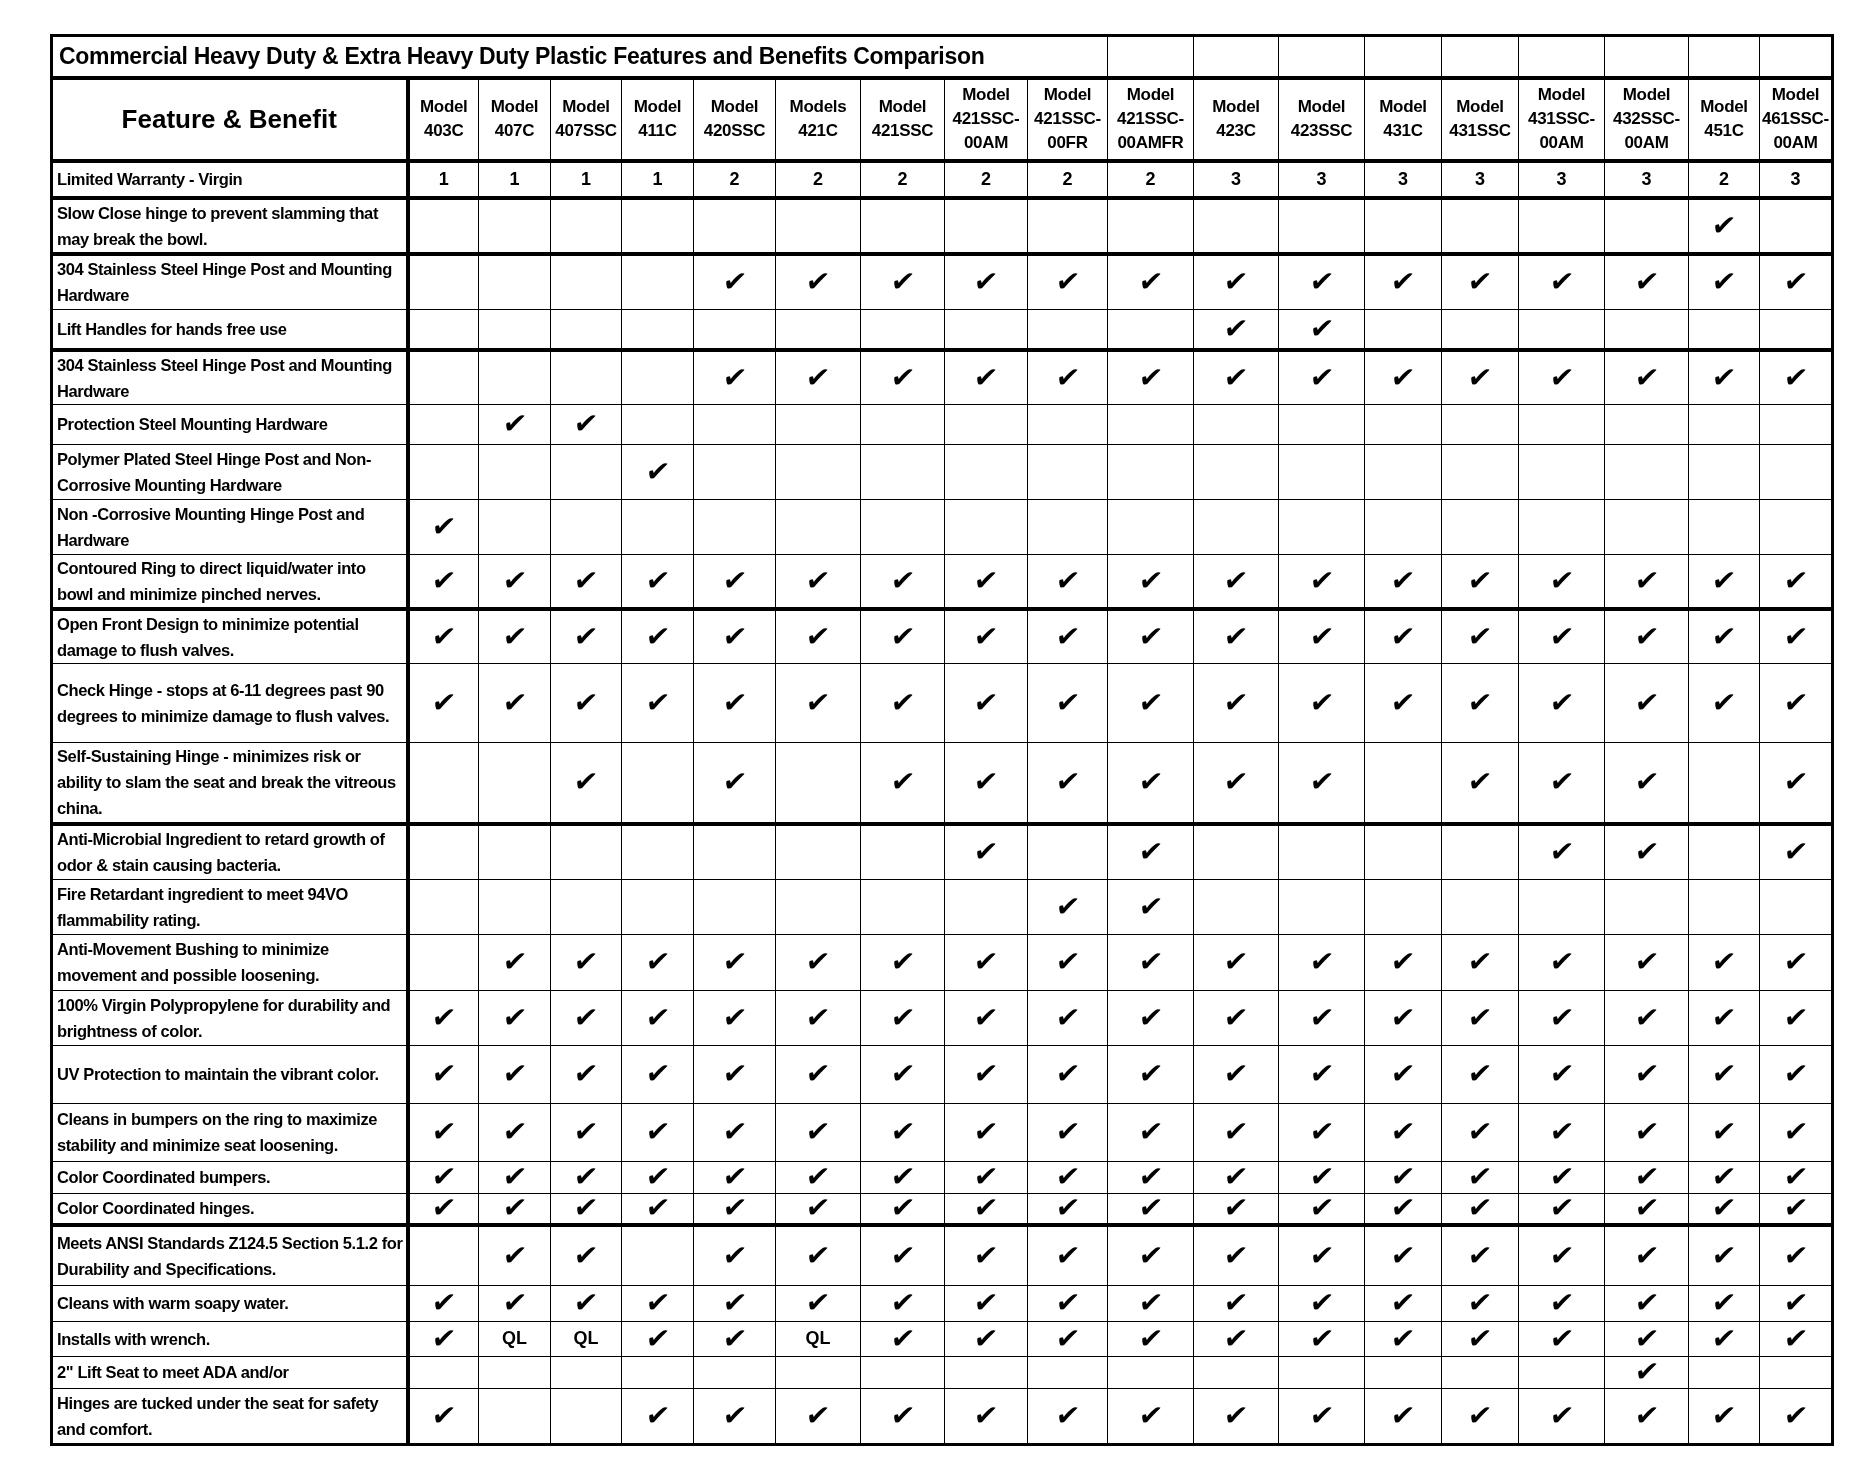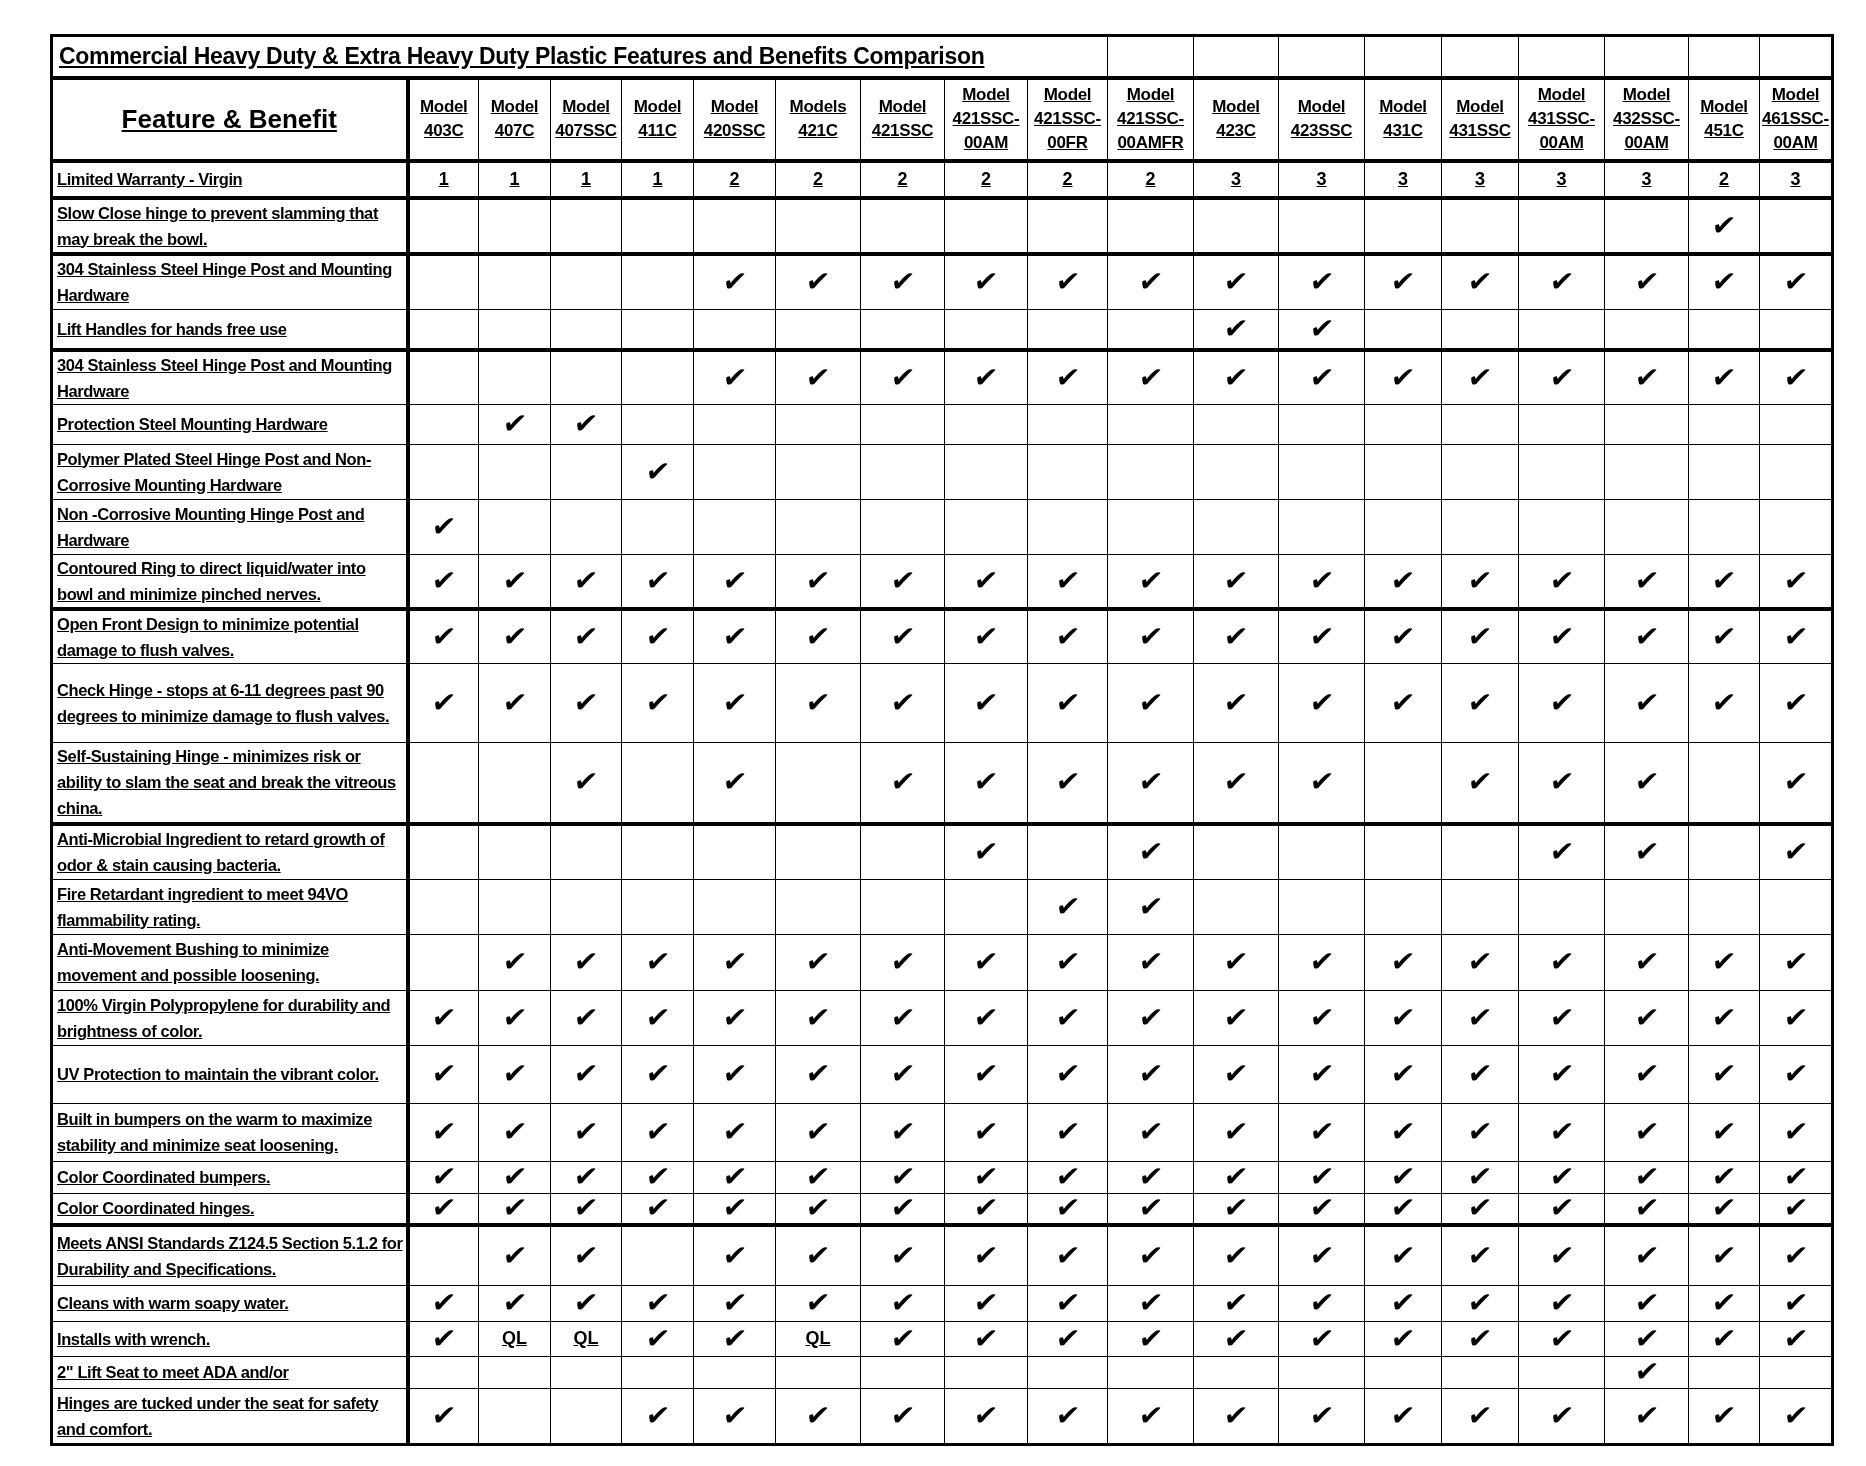--- a/index.html
+++ b/index.html
@@ -1,19 +1,19 @@
 <!DOCTYPE html>
 <html><head>
 <meta charset="utf-8">
 <style>
   html, body { margin:0; padding:0; background:#ffffff; }
   body { width:1866px; height:1466px; position:relative; overflow:hidden;
          font-family:"Liberation Sans", "DejaVu Sans", sans-serif; color:#000; }
   table.cmp { position:absolute; left:50px; top:34px; border-collapse:collapse;
-              table-layout:fixed; border:3px solid #000;text-decoration:underline; }
+              table-layout:fixed; border:3px solid #000; }
   table.cmp td { border:1px solid #000; padding:0; vertical-align:middle; overflow:hidden; }
   .title { font-weight:bold; font-size:23px; white-space:nowrap; padding-left:6px !important;
            letter-spacing:-0.3px; }
   .fb { font-weight:bold; font-size:26px; text-align:center; }
   .mh { font-weight:bold; font-size:17px; text-align:center; line-height:24px; letter-spacing:-0.3px; }
   .feat { font-weight:bold; font-size:16.5px; line-height:26px; padding-left:4px !important;
           letter-spacing:-0.4px; }
   .wy { font-weight:bold; font-size:18px; text-align:center; }
   .cell { text-align:center; font-weight:bold; font-size:18px; }
   .chk { font-size:28px; line-height:28px; font-weight:bold; display:inline-block; transform:skewX(-8deg); }
@@ -490,21 +490,21 @@
         <td class="cell"><span class="chk">✔</span></td>
         <td class="cell"><span class="chk">✔</span></td>
         <td class="cell"><span class="chk">✔</span></td>
         <td class="cell"><span class="chk">✔</span></td>
         <td class="cell"><span class="chk">✔</span></td>
         <td class="cell"><span class="chk">✔</span></td>
         <td class="cell"><span class="chk">✔</span></td>
         <td class="cell"><span class="chk">✔</span></td>
       </tr>
       <tr style="height: 58px;">
-        <td class="feat">Built in bumpers on the warm to maximize stability and minimize seat loosening.</td>
+        <td class="feat">Cleans in bumpers on the ring to maximize stability and minimize seat loosening.</td>
         <td class="cell thickL"><span class="chk">✔</span></td>
         <td class="cell"><span class="chk">✔</span></td>
         <td class="cell"><span class="chk">✔</span></td>
         <td class="cell"><span class="chk">✔</span></td>
         <td class="cell"><span class="chk">✔</span></td>
         <td class="cell"><span class="chk">✔</span></td>
         <td class="cell"><span class="chk">✔</span></td>
         <td class="cell"><span class="chk">✔</span></td>
         <td class="cell"><span class="chk">✔</span></td>
         <td class="cell"><span class="chk">✔</span></td>

